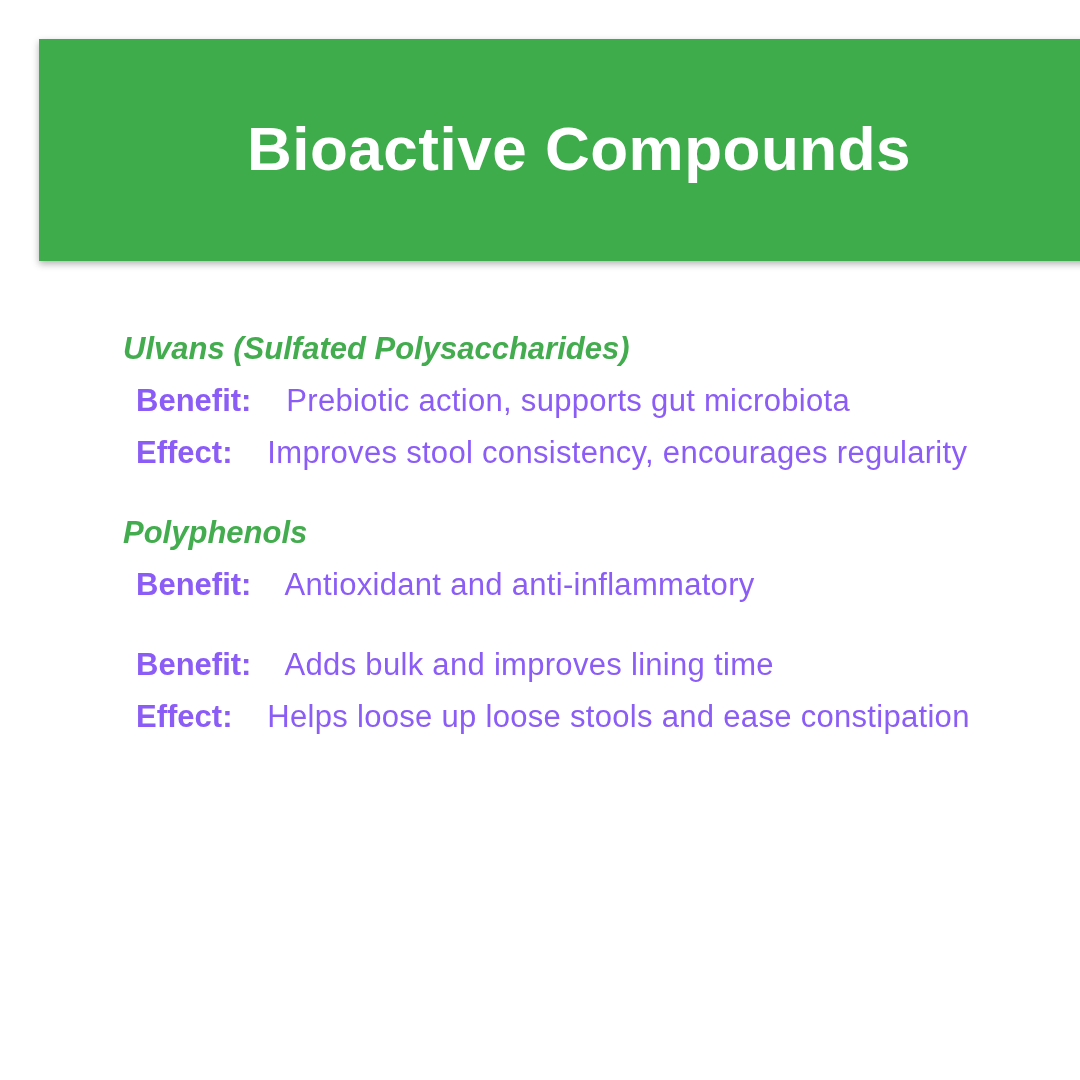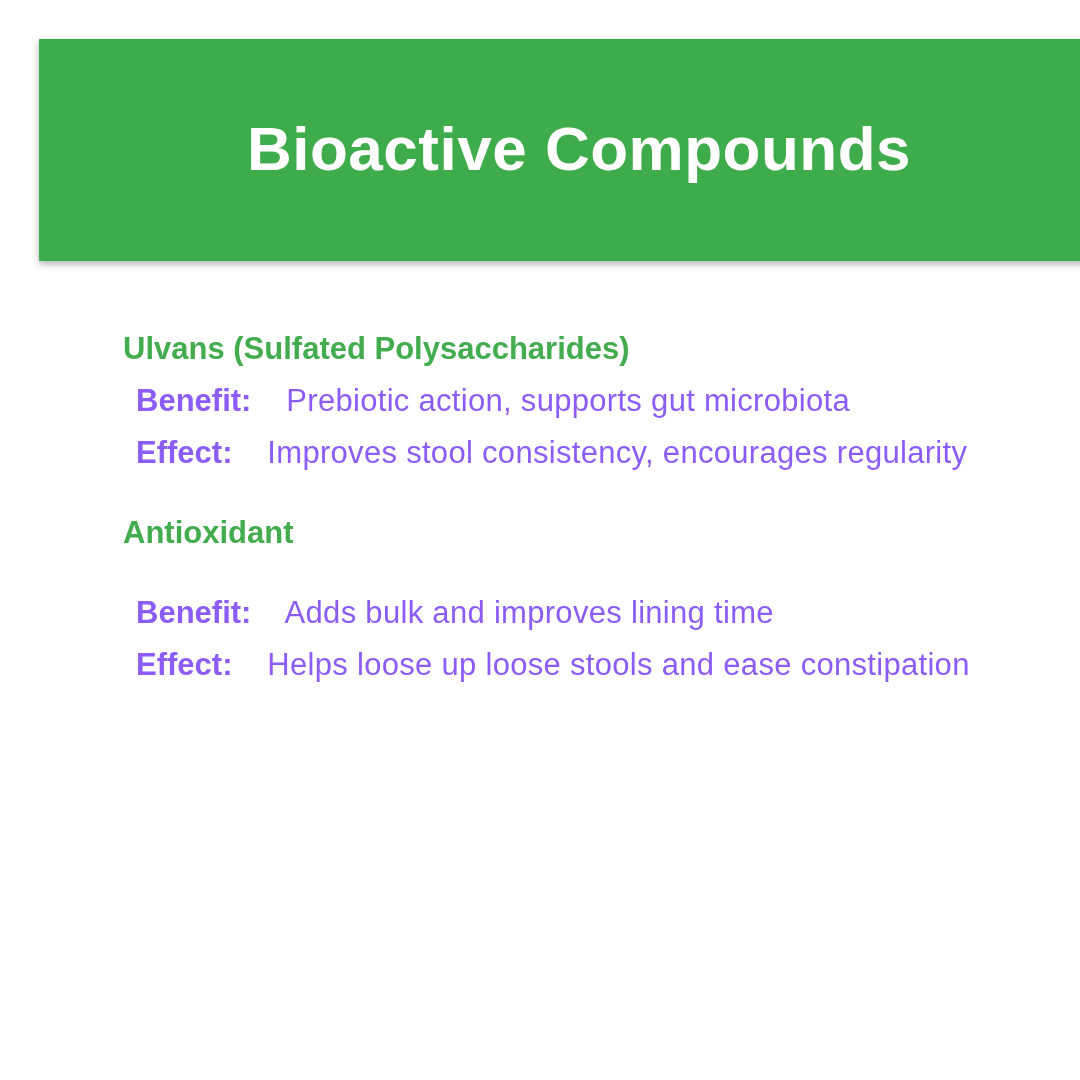--- a/index.html
+++ b/index.html
@@ -31,20 +31,21 @@
     padding: 42px 40px 0 58px;
   }
   .section {
     margin-bottom: 41px;
   }
   .section-heading {
     color: #43AC4E;
     font-size: 31px;
     font-weight: 700;
     line-height: 39px;
+    font-style: italic;
   }
   .section-line {
     color: #8b5cf6;
     font-size: 31px;
     font-weight: 400;
     line-height: 39px;
     letter-spacing: 0.3px;
   }
   .line-label {
     font-weight: 700;
@@ -61,21 +62,22 @@
 <div class="content">
 
   <div class="section">
     <div class="section-heading">Ulvans (Sulfated Polysaccharides)</div>
     <div class="section-line"><span class="line-label">Benefit:</span><span> Prebiotic action, supports gut microbiota</span></div>
     <div class="section-line"><span class="line-label">Effect:</span><span> Improves stool consistency, encourages regularity</span></div>
   </div>
 
 
   <div class="section">
-    <div class="section-heading">Antioxidant</div>
+    <div class="section-heading">Polyphenols</div>
+    <div class="section-line"><span class="line-label">Benefit:</span><span> Antioxidant and anti-inflammatory</span></div>
   </div>
 
 
   <div class="section">
     <div class="section-line"><span class="line-label">Benefit:</span><span> Adds bulk and improves lining time</span></div>
     <div class="section-line"><span class="line-label">Effect:</span><span> Helps loose up loose stools and ease constipation</span></div>
   </div>
 
 </div>
 

